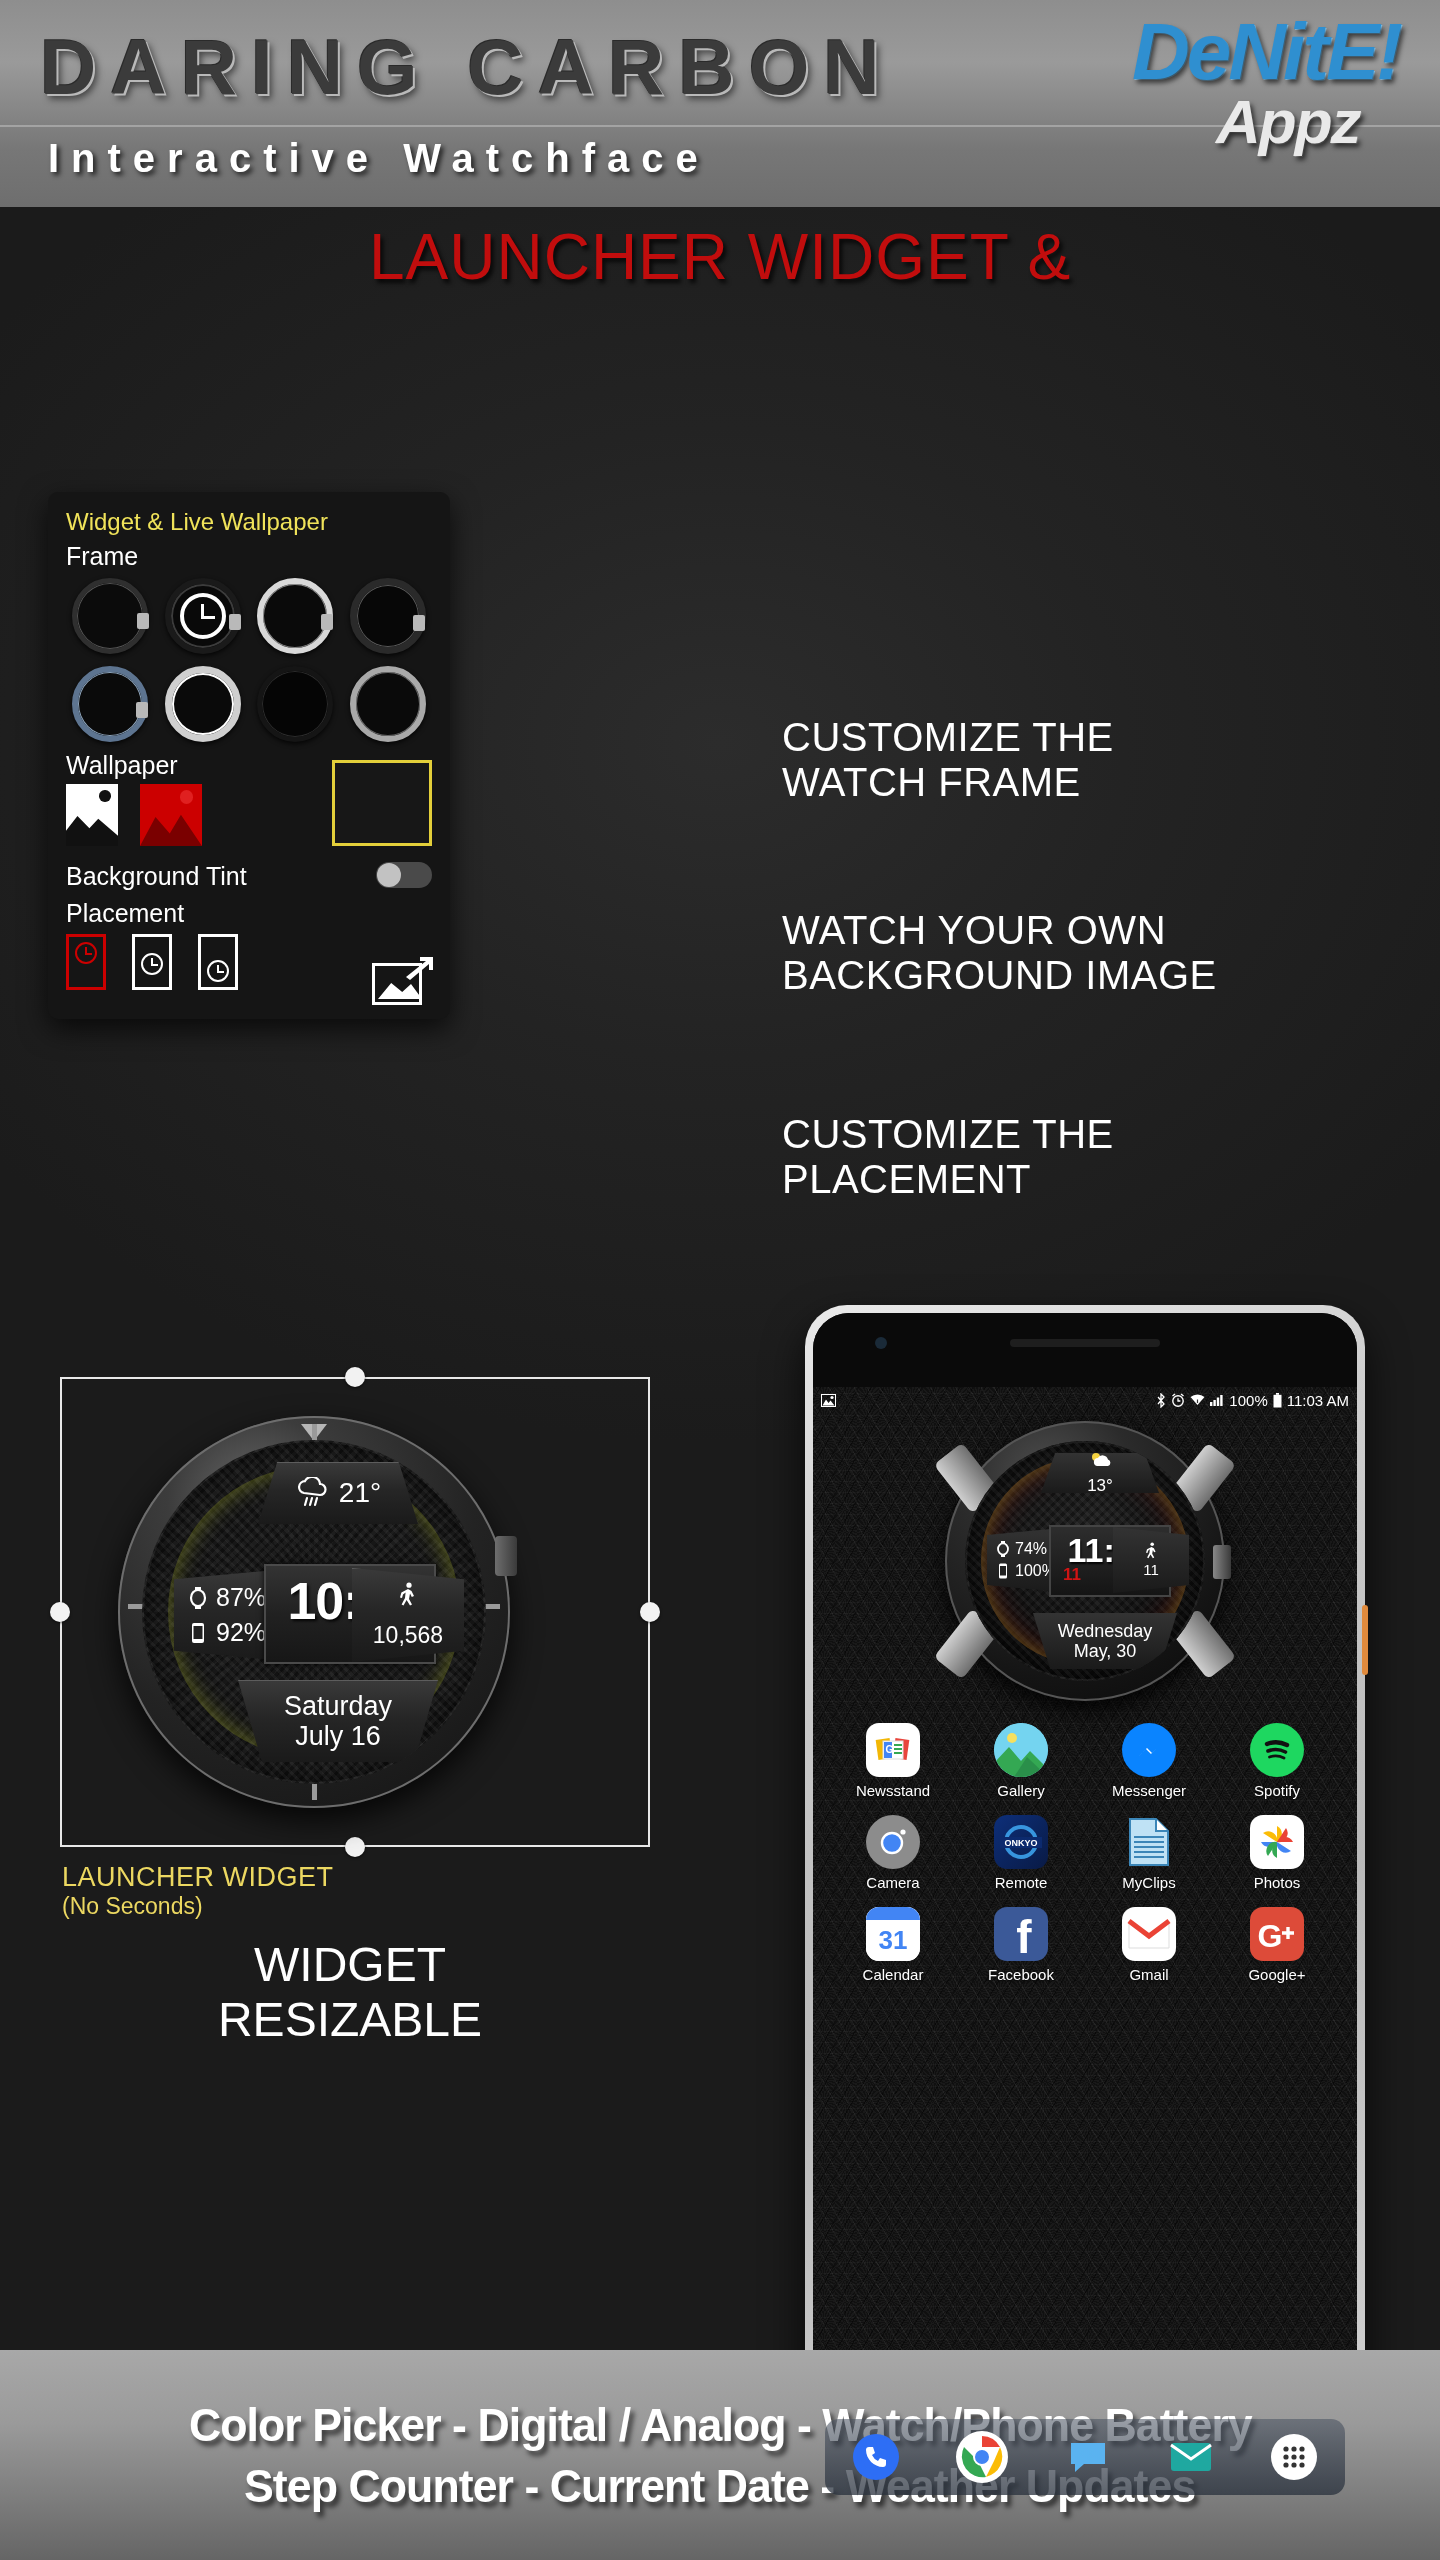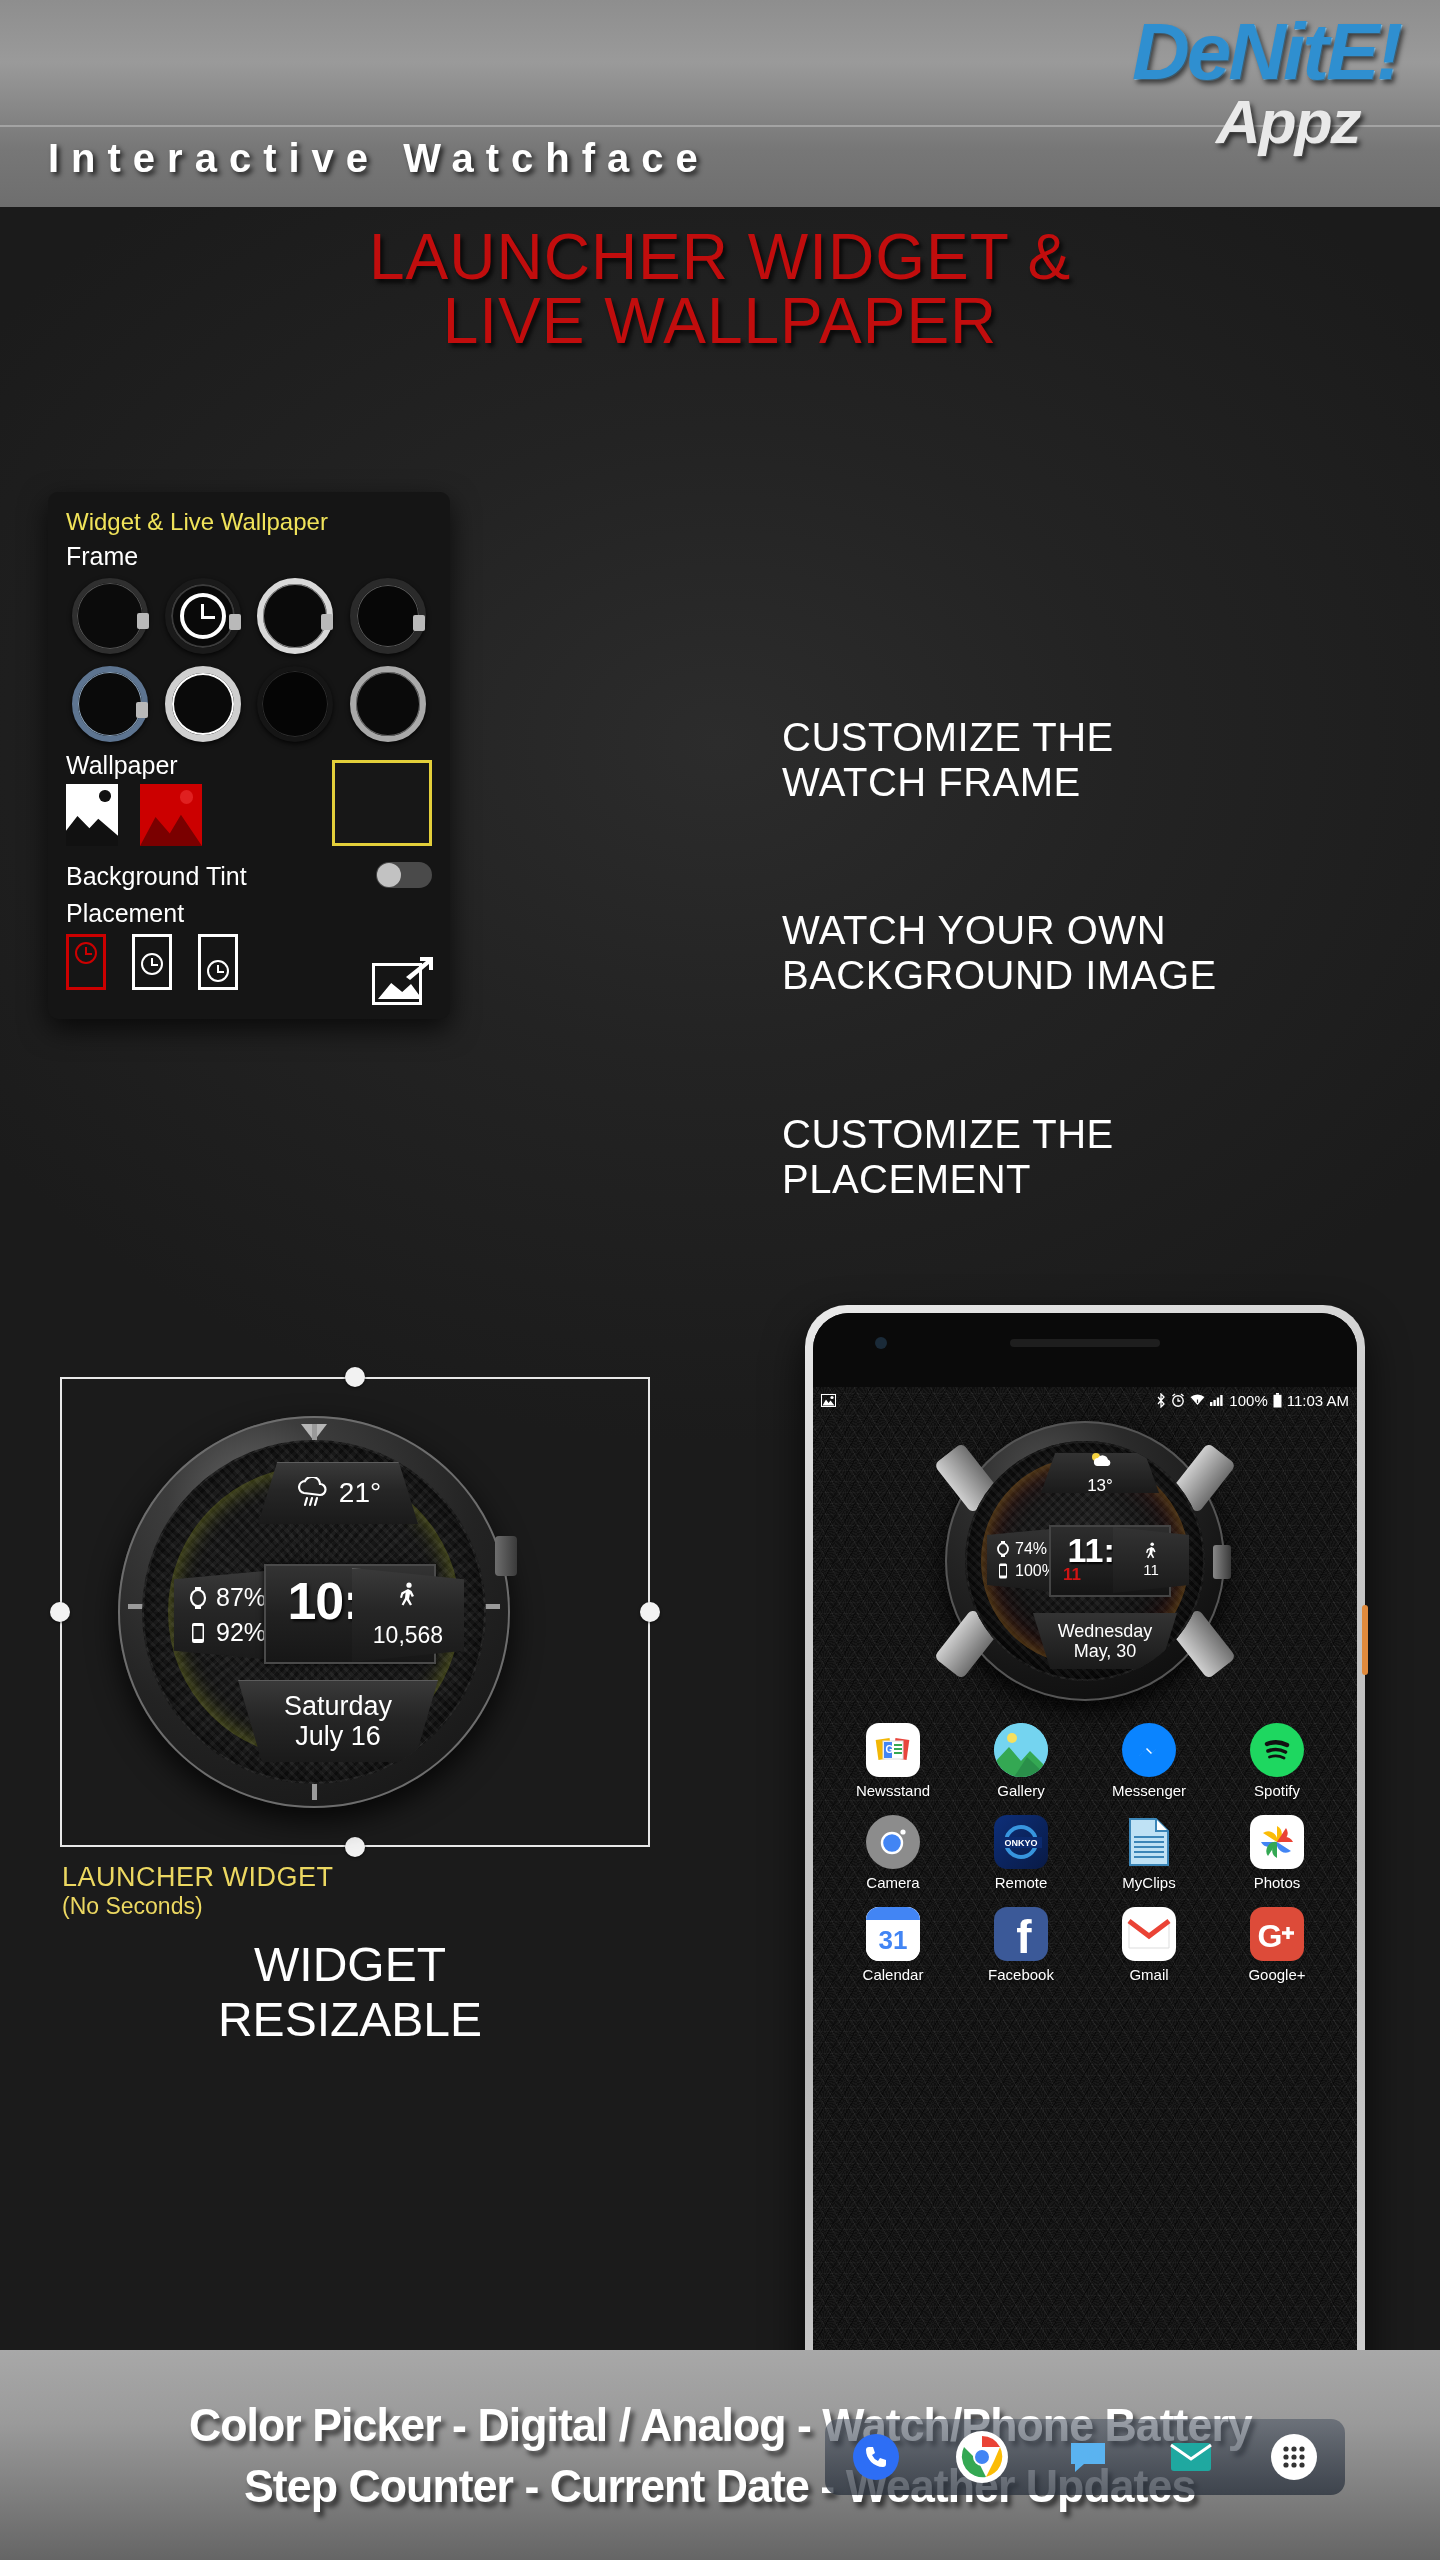--- a/index.html
+++ b/index.html
@@ -379,33 +379,33 @@
     text-shadow: 4px 5px 6px rgba(0,0,0,.6);
     transform: scaleX(.95);
   }
 
   svg { display:block; }
 </style>
 </head>
 <body>
 
 <div class="header">
+  <div class="header-title">DARING CARBON</div>
   <div class="header-rule"></div>
   <div class="header-sub">Interactive Watchface</div>
   <div class="logo">
     <div class="logo-denite">DeNitE!</div>
     <div class="logo-appz">Appz</div>
   </div>
 </div>
 
 <div class="stage">
 
   <div class="promo-title">
     <span>LAUNCHER WIDGET &amp;</span>
-    <span>LIVE WALLPAPER</span>
   </div>
 
   <div class="cfg-real">
     <div class="cfg-title">Widget &amp; Live Wallpaper</div>
     <div class="cfg-label">Frame</div>
 
     <div class="frame-grid">
       <div class="frame-cell">
           <div class="fbezel fb1">
             <div class="lug"></div>

